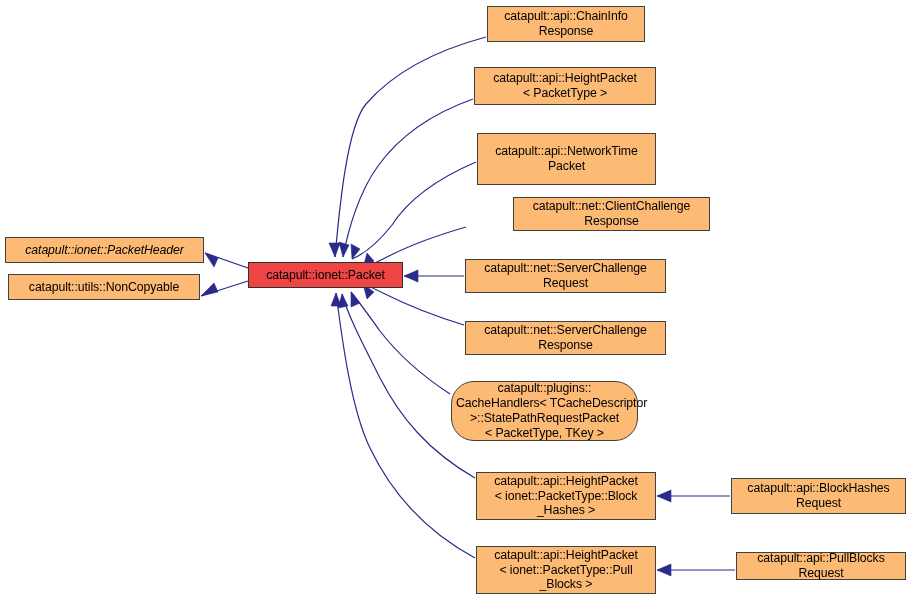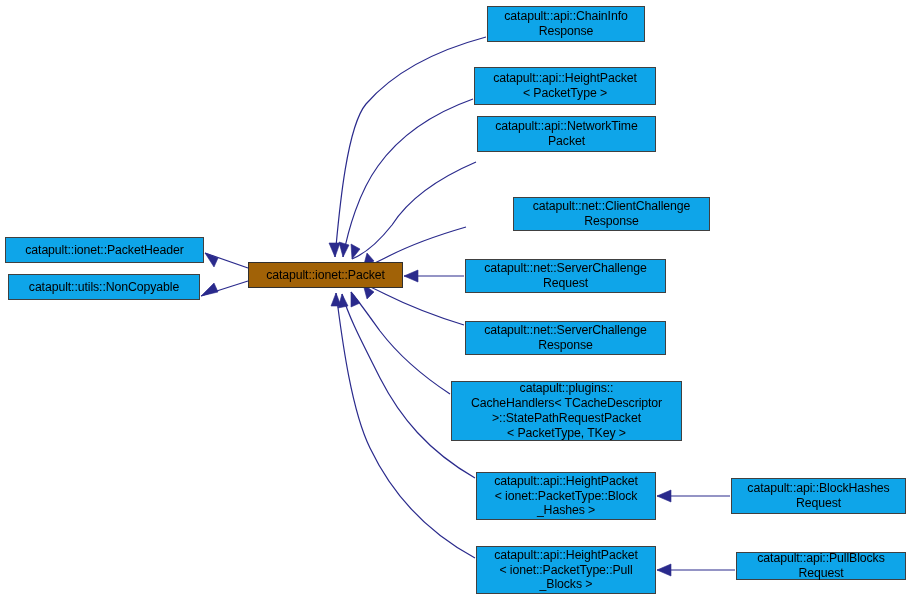--- a/index.html
+++ b/index.html
@@ -21,34 +21,34 @@
     left: 0;
     top: 0;
     width: 914px;
     height: 604px;
     pointer-events: none;
   }
   .node {
     position: absolute;
     box-sizing: border-box;
     border: 1px solid #404040;
-    background: #0ea5e9;
+    background: #fdba74;
     color: #000000;
     display: flex;
     align-items: center;
     justify-content: center;
     text-align: center;
     font-size: 12.3px;
     line-height: 15px;
     letter-spacing: -0.1px;
     white-space: pre;
     z-index: 2;
   }
   .node.root {
-    background: #a16207;
+    background: #ef4444;
     border-color: #303030;
     font-size: 12.3px;
     text-align: center;
   }
   .node.multiline {
     line-height: 14.8px;
   }
   .node-label {
     display: block;
     width: 100%;
@@ -109,21 +109,21 @@
       <g>
         <path d="M 730,496 L 657,496" fill="none" stroke="#2a2a8c" stroke-width="1.2"></path>
         <path d="M 657,496 L 671,490 L 671,502 Z" fill="#2a2a8c" stroke="#2a2a8c" stroke-width="0.6"></path>
       </g>
       <g>
         <path d="M 735,570 L 657,570" fill="none" stroke="#2a2a8c" stroke-width="1.2"></path>
         <path d="M 657,570 L 671,564 L 671,576 Z" fill="#2a2a8c" stroke="#2a2a8c" stroke-width="0.6"></path>
       </g>
     </svg>
 
-  <div class="node" style="left: 5px; top: 237px; width: 199px; height: 26px;">
+  <div class="node" style="left: 5px; top: 237px; width: 199px; height: 26px; font-style: italic;">
     <span class="node-label">catapult::ionet::PacketHeader</span>
   </div>
 
   <div class="node" style="left: 8px; top: 274px; width: 192px; height: 26px;">
     <span class="node-label">catapult::utils::NonCopyable</span>
   </div>
 
   <div class="node root" style="left: 248px; top: 262px; width: 155px; height: 26px;">
     <span class="node-label">catapult::ionet::Packet</span>
   </div>
@@ -131,41 +131,41 @@
   <div class="node multiline" style="left: 487px; top: 6px; width: 158px; height: 36px;">
     <span class="node-label">catapult::api::ChainInfo
 Response</span>
   </div>
 
   <div class="node multiline" style="left: 474px; top: 67px; width: 182px; height: 38px;">
     <span class="node-label">catapult::api::HeightPacket
 &lt; PacketType &gt;</span>
   </div>
 
-  <div class="node multiline" style="left: 477px; top: 116px; width: 179px; height: 36px;">
+  <div class="node multiline" style="left: 477px; top: 133px; width: 179px; height: 52px;">
     <span class="node-label">catapult::api::NetworkTime
 Packet</span>
   </div>
 
   <div class="node multiline" style="left: 467px; top: 197px; width: 197px; height: 34px; margin-left: 46px;">
     <span class="node-label">catapult::net::ClientChallenge
 Response</span>
   </div>
 
   <div class="node multiline" style="left: 465px; top: 259px; width: 201px; height: 34px;">
     <span class="node-label">catapult::net::ServerChallenge
 Request</span>
   </div>
 
   <div class="node multiline" style="left: 465px; top: 321px; width: 201px; height: 34px;">
     <span class="node-label">catapult::net::ServerChallenge
 Response</span>
   </div>
 
-  <div class="node multiline" style="left: 451px; top: 381px; width: 231px; height: 60px;">
+  <div class="node multiline" style="left: 451px; top: 381px; width: 187px; height: 60px; border-radius: 23px;">
     <span class="node-label">catapult::plugins::
 CacheHandlers&lt; TCacheDescriptor
 &gt;::StatePathRequestPacket
 &lt; PacketType, TKey &gt;</span>
   </div>
 
   <div class="node multiline" style="left: 476px; top: 472px; width: 180px; height: 48px;">
     <span class="node-label">catapult::api::HeightPacket
 &lt; ionet::PacketType::Block
 _Hashes &gt;</span>

